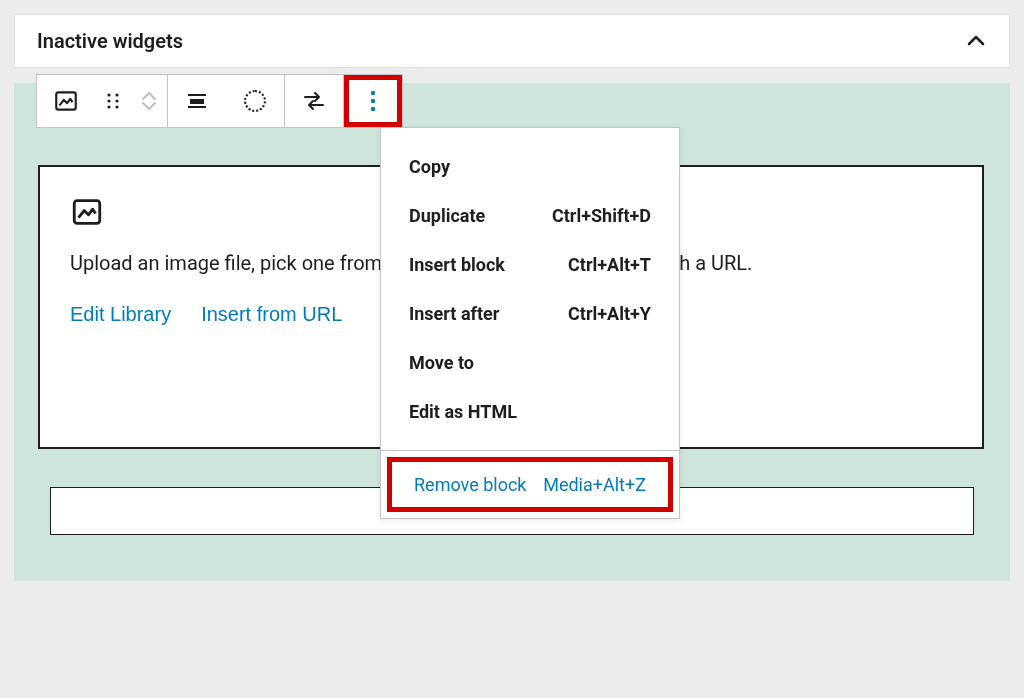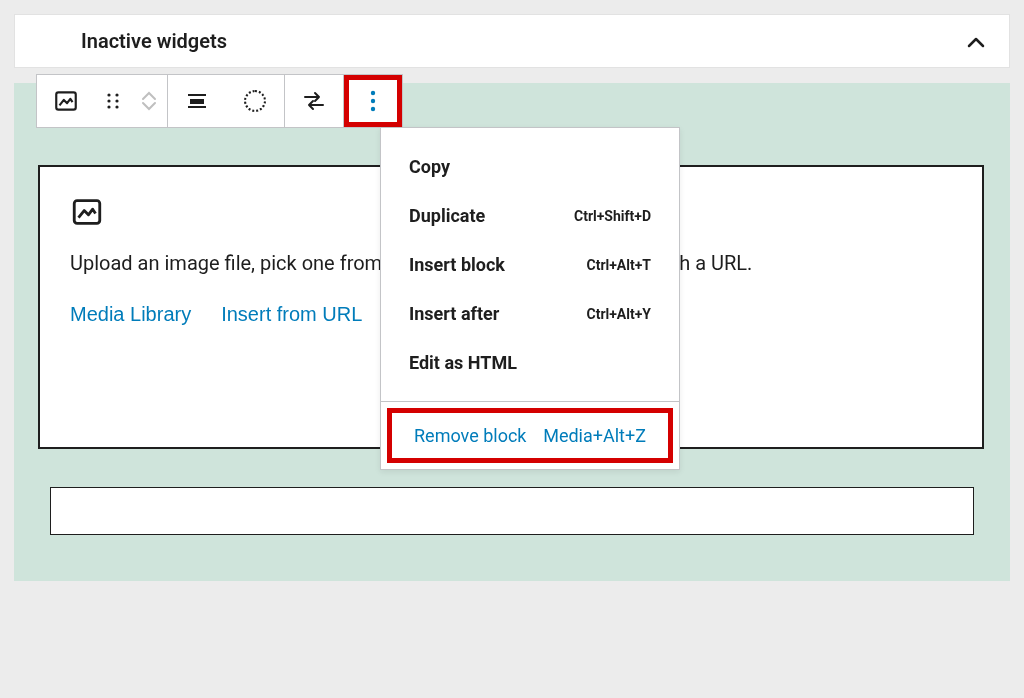--- a/index.html
+++ b/index.html
@@ -16,24 +16,23 @@
   .panel {
     position: absolute;
     left: 14px;
     top: 14px;
     width: 996px;
     background: #ffffff;
     border: 1px solid #e2e2e2;
   }
   .panel-header {
     display: flex;
-    align-items: flex-end;
+    align-items: flex-start;
     justify-content: space-between;
     padding: 14px 22px 14px 22px;
-    margin-left: 44px;
   }
   .panel-title {
     font-size: 20px;
     font-weight: 600;
   }
   .panel-caret {
     width: 22px;
     height: 22px;
     display: flex;
     align-items: center;
@@ -165,21 +164,21 @@
     display: flex;
     justify-content: space-between;
     align-items: center;
     padding: 14px 28px;
     font-size: 18px;
     color: #1e1e1e;
     cursor: pointer;
     font-weight: bold;
   }
   .menu-shortcut {
-    font-size: 14px;
+    font-size: 18px;
     color: #1e1e1e;
   }
   .menu-section.remove-sect {
     padding: 0;
   }
   .remove-highlight {
     border: 5px solid #d40000;
     margin: 6px;
     padding: 12px 22px;
     display: flex;
@@ -212,21 +211,21 @@
     <div class="image-block-title-row">
       <span>
         <svg width="34" height="34" viewBox="0 0 24 24">
             <rect x="3" y="4" width="18" height="16" rx="2" stroke="#1e1e1e" stroke-width="2" fill="none"></rect>
             <path d="M6 16 L10 11 L13 14 L16 10 L18 13" stroke="#1e1e1e" stroke-width="2" fill="none" stroke-linejoin="round"></path>
           </svg>
       </span>
     </div>
     <div class="image-desc">Upload an image file, pick one from your media library, or add one with a URL.</div>
     <div class="action-row">
-      <button class="link-btn">Media Library</button>
+      <button class="link-btn">Edit Library</button>
       <button class="link-btn">Insert from URL</button>
     </div>
   </div>
   <div class="bottom-bar"></div>
 </div>
 
 <div class="toolbar">
   <div class="toolbar-group">
     <div class="toolbar-btn">
       <svg width="26" height="26" viewBox="0 0 24 24">
@@ -296,20 +295,24 @@
     </div>
     <div class="menu-item">
       <span class="menu-label">Insert block</span>
       <span class="menu-shortcut">Ctrl+Alt+T</span>
     </div>
     <div class="menu-item">
       <span class="menu-label">Insert after</span>
       <span class="menu-shortcut">Ctrl+Alt+Y</span>
     </div>
     <div class="menu-item">
+      <span class="menu-label">Move to</span>
+      <span class="menu-shortcut"></span>
+    </div>
+    <div class="menu-item">
       <span class="menu-label">Edit as HTML</span>
       <span class="menu-shortcut"></span>
     </div>
   </div>
   <div class="menu-section remove-sect">
     <div class="remove-highlight">
       <span class="menu-label">Remove block</span>
       <span class="menu-shortcut">Media+Alt+Z</span>
     </div>
   </div>

